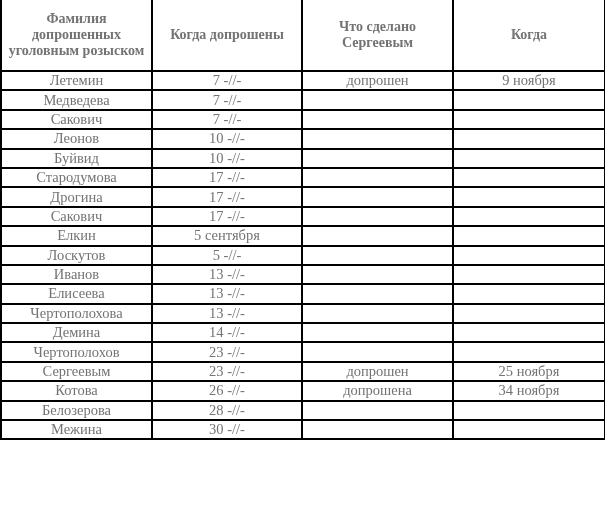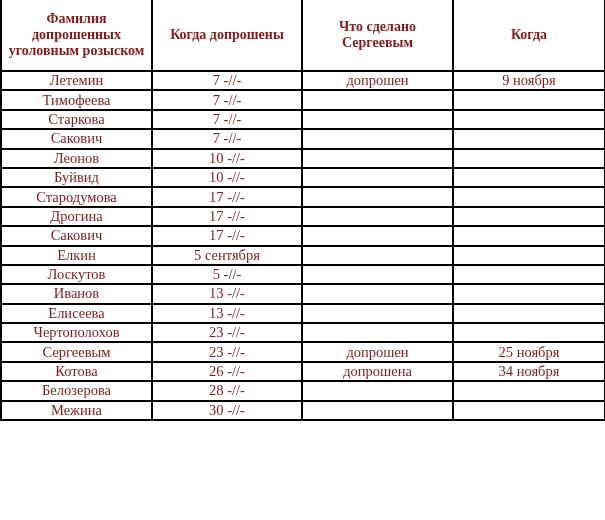--- a/index.html
+++ b/index.html
@@ -4,21 +4,21 @@
   <style>
     html, body { margin: 0; padding: 0; background: #ffffff; }
     body { width: 605px; height: 520px; overflow: hidden; position: relative; }
     table {
       position: absolute; left: 0; top: 0;
       border-collapse: collapse;
       table-layout: fixed;
       width: 604px;
       font-family: "Liberation Serif", "DejaVu Serif", serif;
       font-size: 14.5px;
-      color: #7f1d1d;
+      color: #737373;
       padding-left: 44px;
     }
     col.c1 { width: 151px; }
     col.c2 { width: 150px; }
     col.c3 { width: 151px; }
     col.c4 { width: 152px; }
     th, td {
       border: 2px solid #000;
       text-align: center;
       vertical-align: middle;
@@ -56,27 +56,21 @@
     </tr>
   </thead>
   <tbody id="tbody">
       <tr>
         <td class="first">Летемин</td>
         <td>7 -//-</td>
         <td>допрошен</td>
         <td>9 ноября</td>
       </tr>
       <tr>
-        <td class="first">Тимофеева</td>
-        <td>7 -//-</td>
-        <td></td>
-        <td></td>
-      </tr>
-      <tr>
-        <td class="first">Старкова</td>
+        <td class="first">Медведева</td>
         <td>7 -//-</td>
         <td></td>
         <td></td>
       </tr>
       <tr>
         <td class="first">Сакович</td>
         <td>7 -//-</td>
         <td></td>
         <td></td>
       </tr>
@@ -128,20 +122,32 @@
         <td></td>
         <td></td>
       </tr>
       <tr>
         <td class="first">Елисеева</td>
         <td>13 -//-</td>
         <td></td>
         <td></td>
       </tr>
       <tr>
+        <td class="first">Чертополохова</td>
+        <td>13 -//-</td>
+        <td></td>
+        <td></td>
+      </tr>
+      <tr>
+        <td class="first">Демина</td>
+        <td>14 -//-</td>
+        <td></td>
+        <td></td>
+      </tr>
+      <tr>
         <td class="first">Чертополохов</td>
         <td>23 -//-</td>
         <td></td>
         <td></td>
       </tr>
       <tr>
         <td class="first">Сергеевым</td>
         <td>23 -//-</td>
         <td>допрошен</td>
         <td>25 ноября</td>

